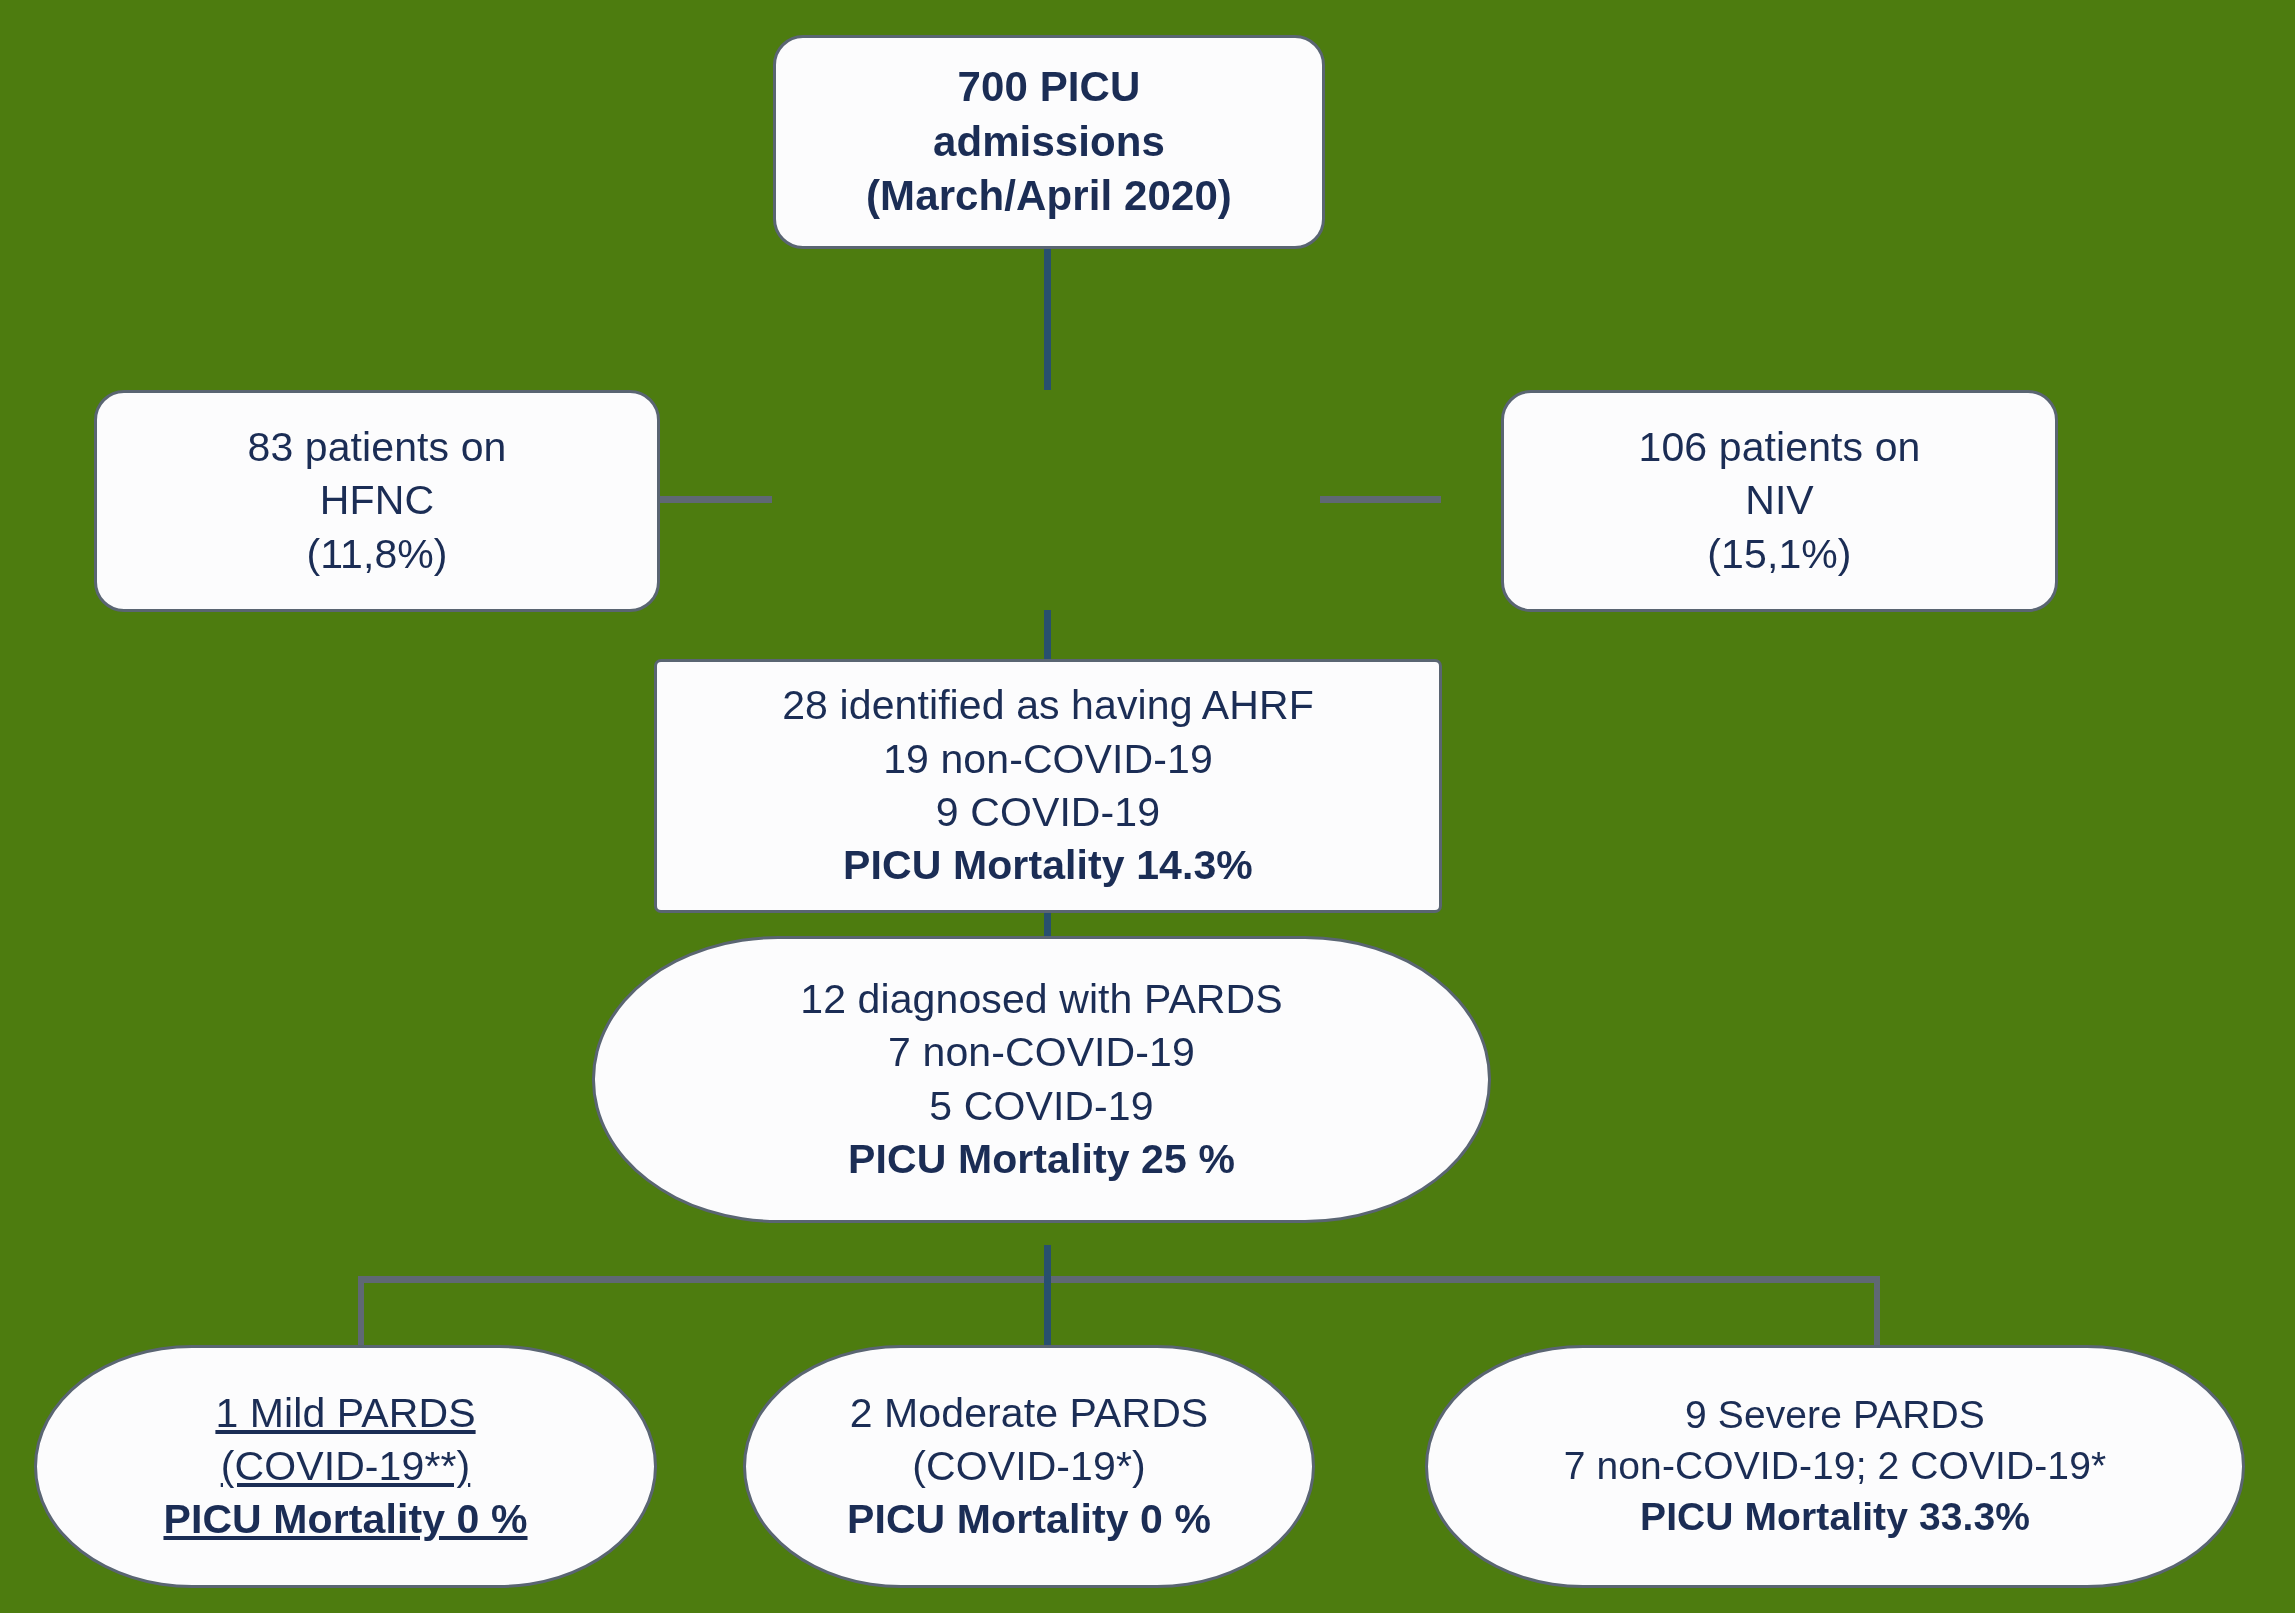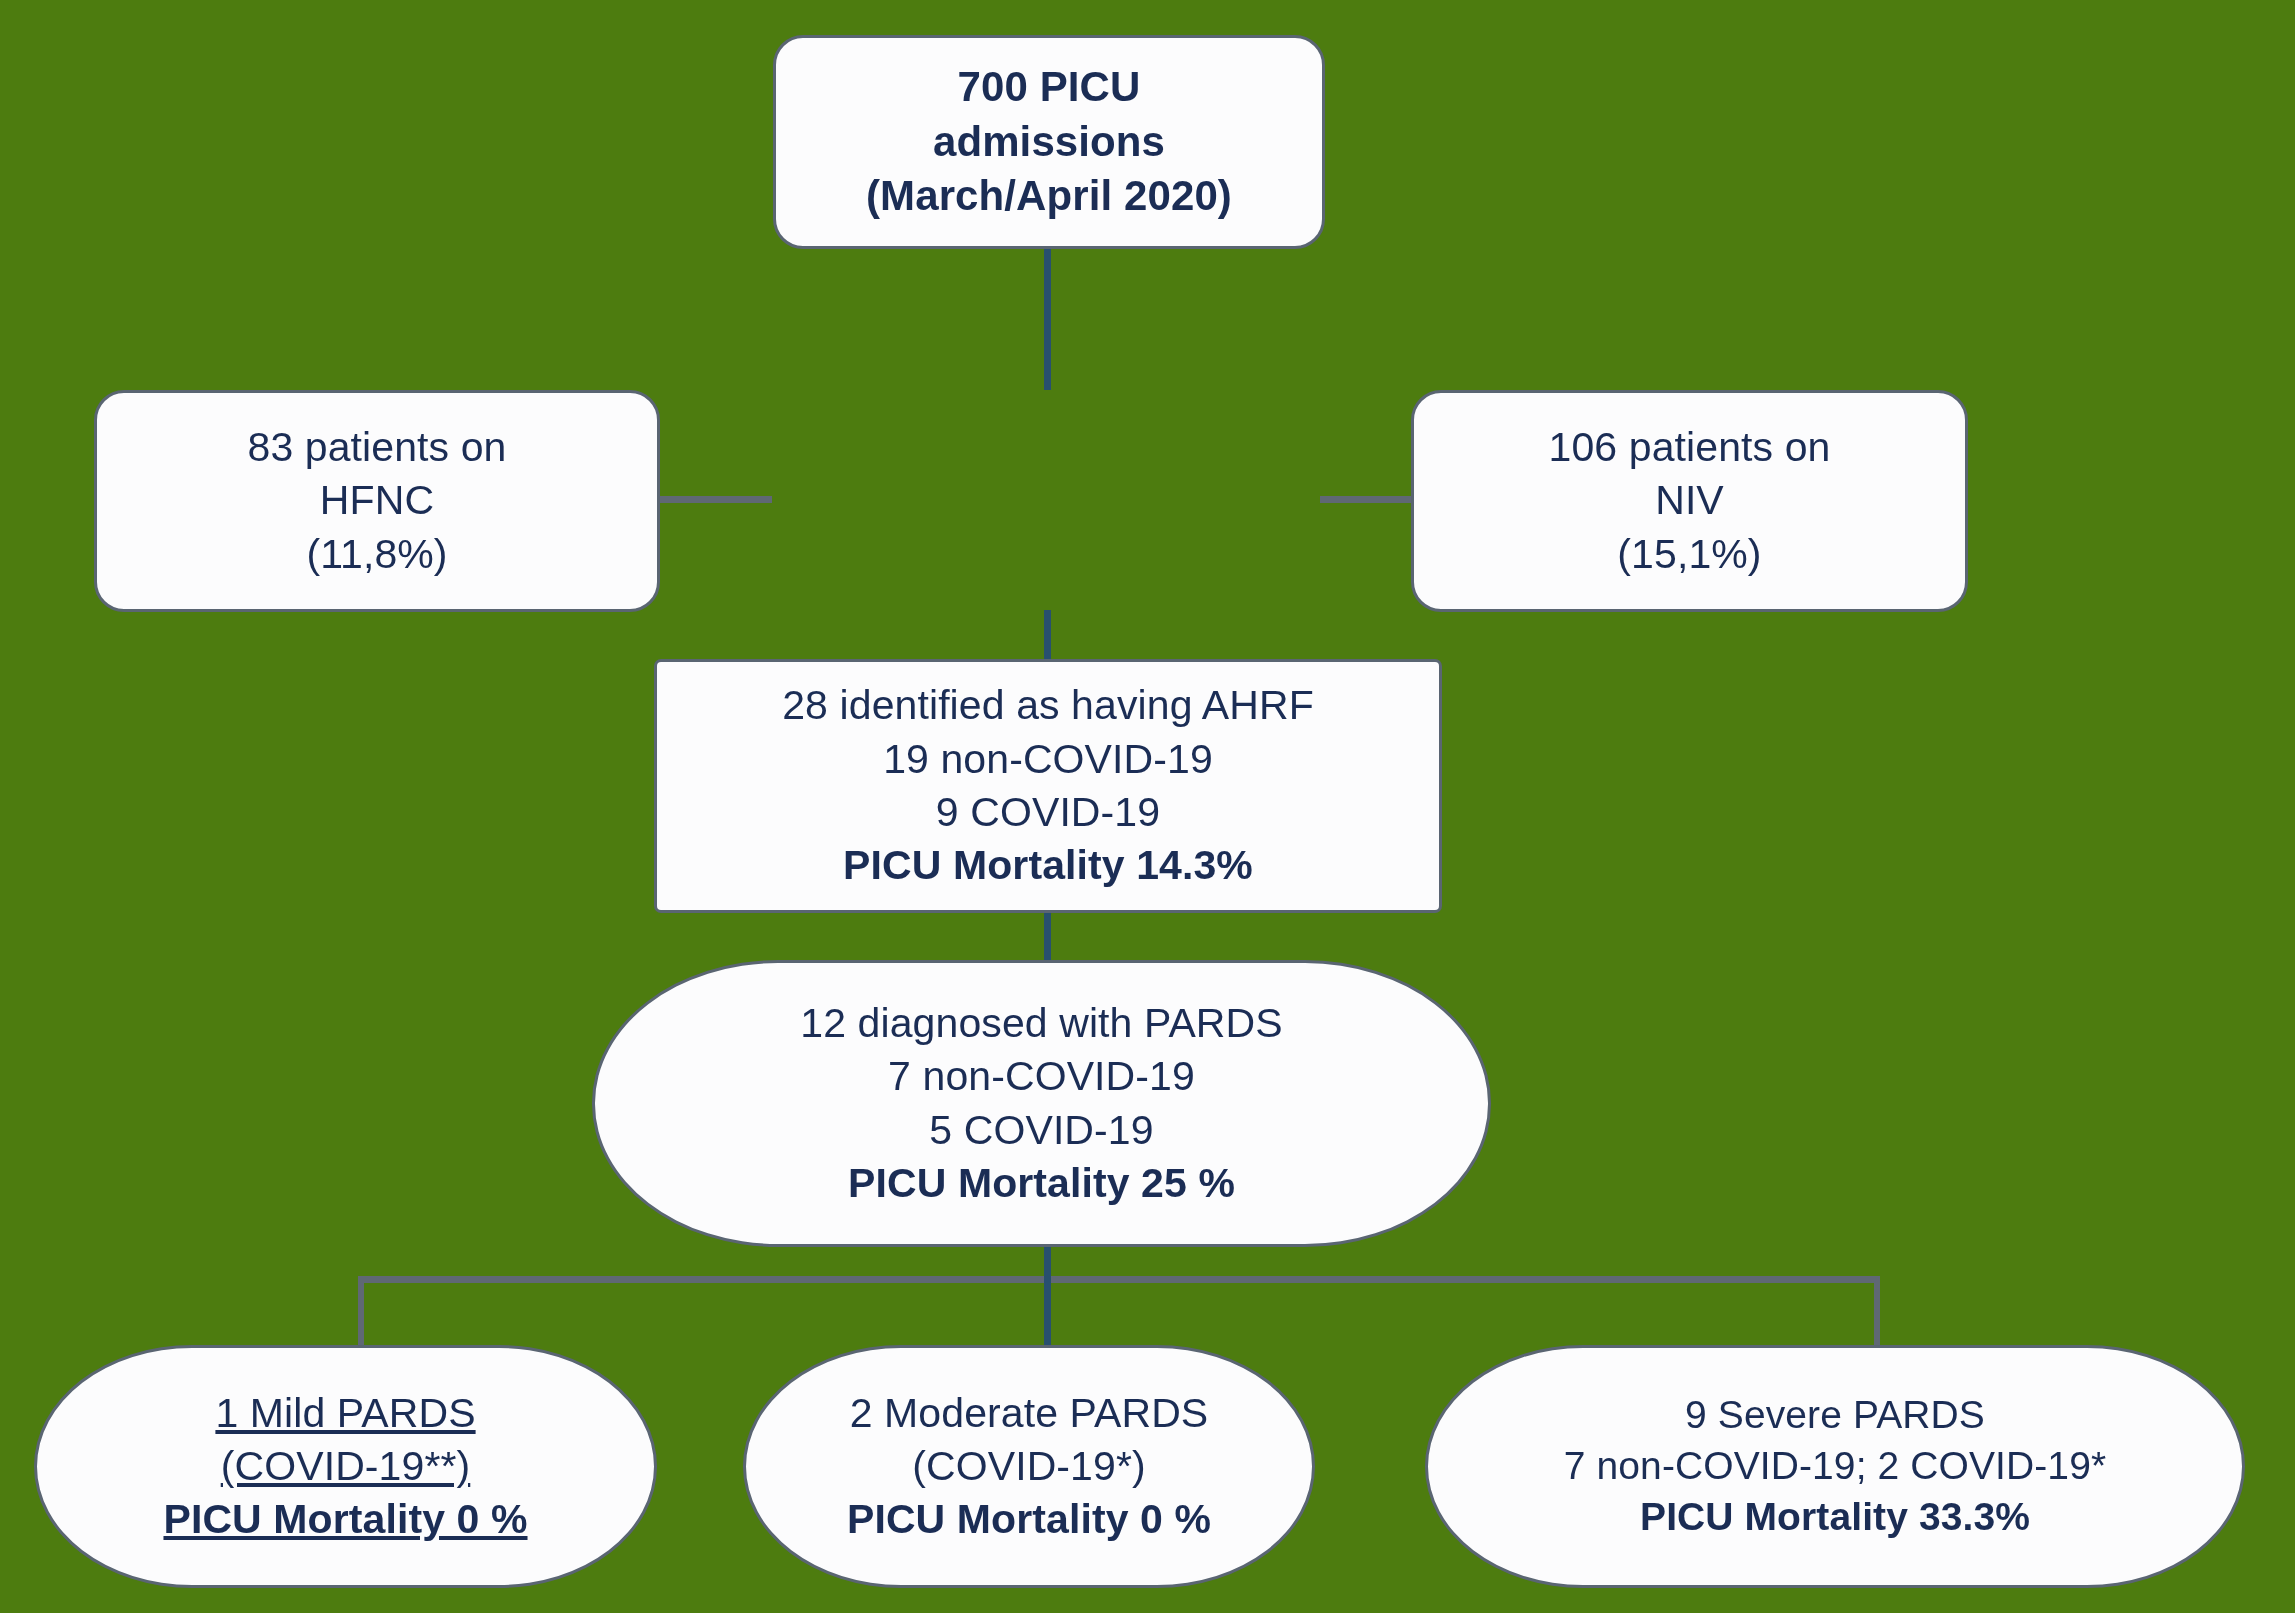--- a/index.html
+++ b/index.html
@@ -96,34 +96,34 @@
     <span class="line">(March/April 2020)</span>
   </div>
 
   <div class="node rounded-sm" style="left:94px; top:390px; width:566px; height:222px;">
     <span class="line">83 patients on</span>
     <span class="line">HFNC</span>
     <span class="line">(11,8%)</span>
   </div>
 
 
-  <div class="node rounded-sm" style="left:1411px; top:390px; width:557px; height:222px;">
+  <div class="node rounded-sm" style="left:1501px; top:390px; width:557px; height:222px;">
     <span class="line">106 patients on</span>
     <span class="line">NIV</span>
     <span class="line">(15,1%)</span>
   </div>
 
   <div class="node rounded-md" style="left:654px; top:659px; width:788px; height:254px;border-radius:7px;">
     <span class="line">28 identified  as having AHRF</span>
     <span class="line">19 non-COVID-19</span>
     <span class="line">9 COVID-19</span>
     <span class="line bold">PICU Mortality 14.3%</span>
   </div>
 
-  <div class="node stadium" style="left:592px; top:960px; width:899px; height:287px;">
+  <div class="node stadium" style="left:592px; top:936px; width:899px; height:287px;">
     <span class="line">12 diagnosed  with PARDS</span>
     <span class="line">7 non-COVID-19</span>
     <span class="line">5 COVID-19</span>
     <span class="line bold">PICU Mortality 25 %</span>
   </div>
 
   <div class="node stadium" style="left:34px; top:1345px; width:623px; height:243px;text-decoration:underline;">
     <span class="line">1 Mild PARDS</span>
     <span class="line">(COVID-19**)</span>
     <span class="line bold">PICU Mortality 0 %</span>

